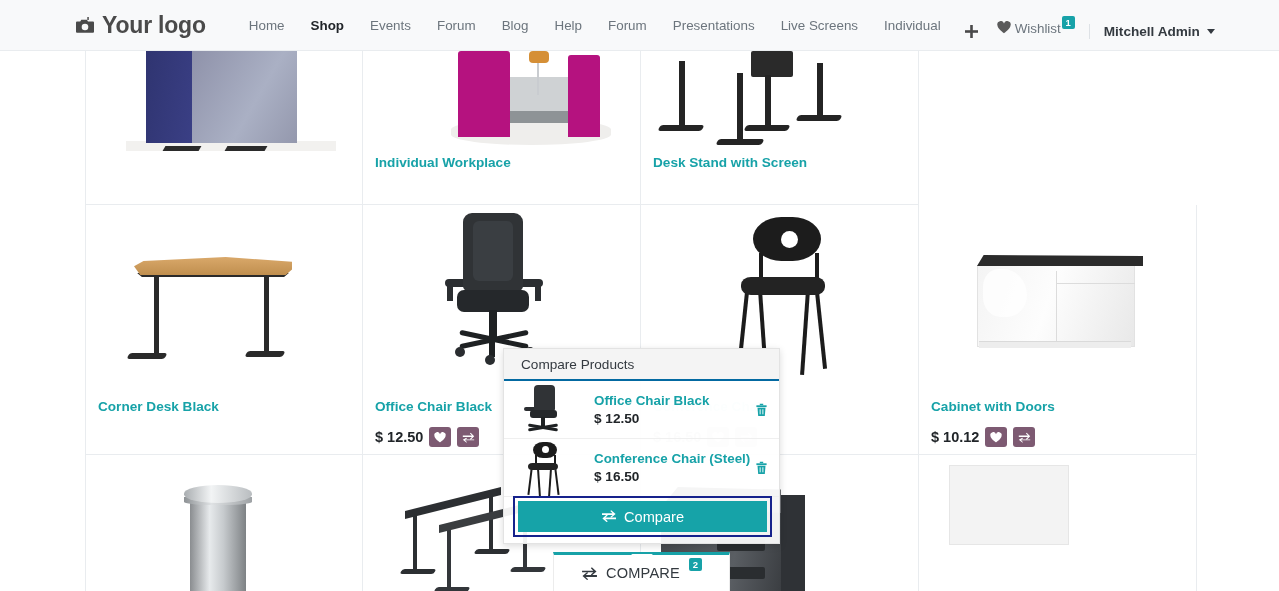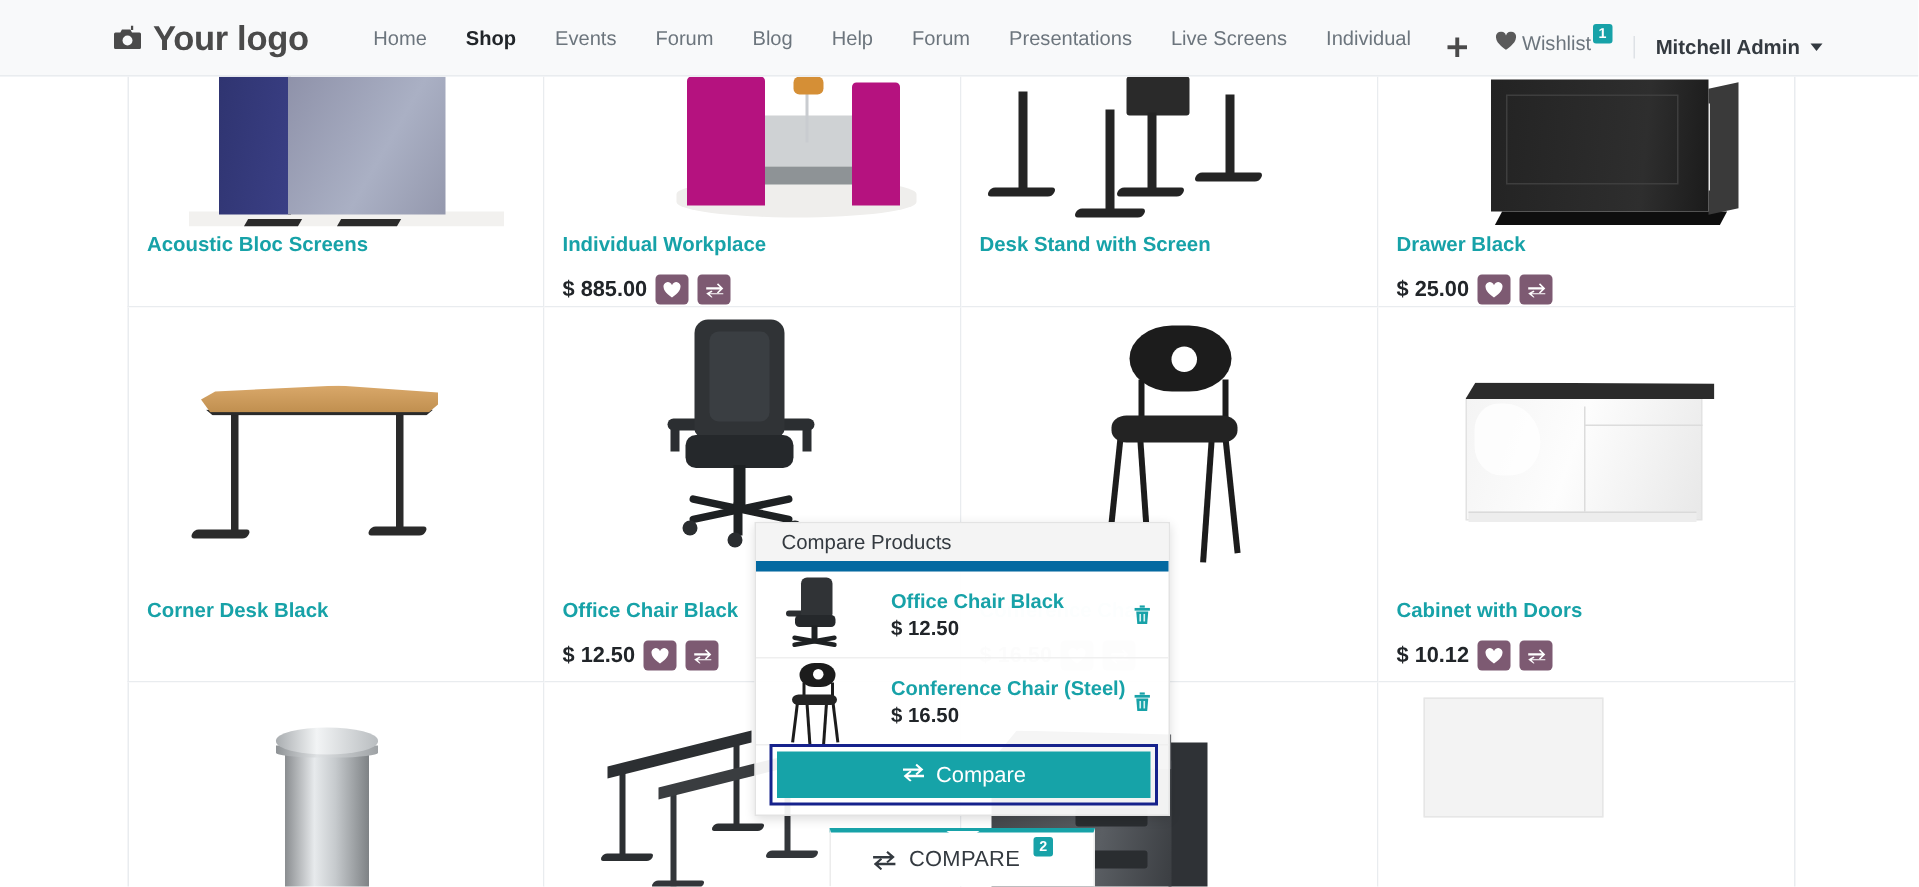--- a/index.html
+++ b/index.html
@@ -222,21 +222,21 @@
   #compare-pop {
     position:absolute; left:503px; top:348px;
     width:277px; height:196px;
     background:rgba(255,255,255,.93);
     border:1px solid #e3e3e3;
     box-shadow:0 2px 7px rgba(0,0,0,.14);
     z-index:50;
   }
   #compare-pop-head {
     height:32px; background:#f4f4f4;
-    border-bottom:7px solid #0369a1;
+    border-bottom:2px solid #0369a1;
     display:flex; align-items:center;
     padding-left:17px;
     font-size:13.6px; color:#343a40;
   }
   .cmp-row {
     height:58px; display:flex; align-items:center;
     border-bottom:1px solid #efefef;
     padding:0 0 0 14px; position:relative;
   }
   .cmp-thumb { width:56px; height:54px; position:relative; flex:0 0 56px; }
@@ -376,96 +376,55 @@
 
     <div class="cell">
       <div class="thumb">
         <div class="ill sc-floor"></div>
         <div class="ill sc-leg1"></div>
           <div class="ill sc-leg2"></div>
         <div class="ill sc-a"></div>
           <div class="ill sc-b"></div>
       </div>
       <div class="meta">
-        <a class="p-name">Acoustic Bloc Screens</a>
       </div>
     </div>
 
     <div class="cell">
       <div class="thumb">
         <div class="ill wp-fl"></div>
         <div class="ill wp-in"></div>
           <div class="ill wp-in2"></div>
         <div class="ill wp-lamp"></div>
           <div class="ill wp-dec"></div>
         <div class="ill wp-l"></div>
           <div class="ill wp-r"></div>
       </div>
       <div class="meta">
         <a class="p-name">Individual Workplace</a>
-        <div class="p-price-row">
-          <span class="p-price">$ 885.00</span>
-          <span class="icon-btn heart">
-            <svg width="12" height="11" viewBox="0 0 14 13">
-                <path d="M7 12.2S.4 7.9.4 4.3A3.4 3.4 0 0 1 7 2.6 3.4 3.4 0 0 1 13.6 4.3C13.6 7.9 7 12.2 7 12.2z" fill="#fff"></path>
-              </svg>
-          </span>
-          <span class="icon-btn">
-            <svg width="13" height="11" viewBox="0 0 16 12">
-                <path d="M1 3.6h11.2L9.8 1.2 10.7.3 15 4.5l-4.3 4.2-.9-.9 2.4-2.4H1z" fill="#fff"></path>
-                <path d="M15 9.3H3.8l2.4 2.4-.9.3-4.3-3.3 4.3-2.4.9.9-2.4 1.2H15z" fill="#fff"></path>
-              </svg>
-          </span>
-        </div>
       </div>
     </div>
 
     <div class="cell">
       <div class="thumb">
         <div class="ill ds-scr"></div>
         <div class="ill ds-col" style="left:38px;top:10px;height:66px;"></div>
         <div class="ill ds-foot" style="left:18px;top:74px;width:44px;transform:skewX(-26deg);"></div>
         <div class="ill ds-col" style="left:96px;top:22px;height:68px;"></div>
         <div class="ill ds-foot" style="left:76px;top:88px;width:46px;transform:skewX(-26deg);"></div>
         <div class="ill ds-col" style="left:124px;top:24px;height:52px;"></div>
         <div class="ill ds-foot" style="left:104px;top:74px;width:44px;transform:skewX(-26deg);"></div>
         <div class="ill ds-col" style="left:176px;top:12px;height:54px;"></div>
         <div class="ill ds-foot" style="left:156px;top:64px;width:44px;transform:skewX(-26deg);"></div>
       </div>
       <div class="meta">
         <a class="p-name">Desk Stand with Screen</a>
       </div>
     </div>
 
-    <div class="cell">
-      <div class="thumb">
-        <div class="ill dw-base"></div>
-        <div class="ill dw-side"></div>
-          <div class="ill dw-inner"></div>
-        <div class="ill dw-body"></div>
-          <div class="ill dw-panel"></div>
-      </div>
-      <div class="meta">
-        <a class="p-name">Drawer Black</a>
-        <div class="p-price-row">
-          <span class="p-price">$ 25.00</span>
-          <span class="icon-btn heart">
-            <svg width="12" height="11" viewBox="0 0 14 13">
-                <path d="M7 12.2S.4 7.9.4 4.3A3.4 3.4 0 0 1 7 2.6 3.4 3.4 0 0 1 13.6 4.3C13.6 7.9 7 12.2 7 12.2z" fill="#fff"></path>
-              </svg>
-          </span>
-          <span class="icon-btn">
-            <svg width="13" height="11" viewBox="0 0 16 12">
-                <path d="M1 3.6h11.2L9.8 1.2 10.7.3 15 4.5l-4.3 4.2-.9-.9 2.4-2.4H1z" fill="#fff"></path>
-                <path d="M15 9.3H3.8l2.4 2.4-.9.3-4.3-3.3 4.3-2.4.9.9-2.4 1.2H15z" fill="#fff"></path>
-              </svg>
-          </span>
-        </div>
-      </div>
-    </div>
   </div>
 
   <div class="grid-row row2">
 
     <div class="cell">
       <div class="thumb">
         <div class="ill cd-leg1"></div>
           <div class="ill cd-leg2"></div>
         <div class="ill cd-foot1"></div>
           <div class="ill cd-foot2"></div>

